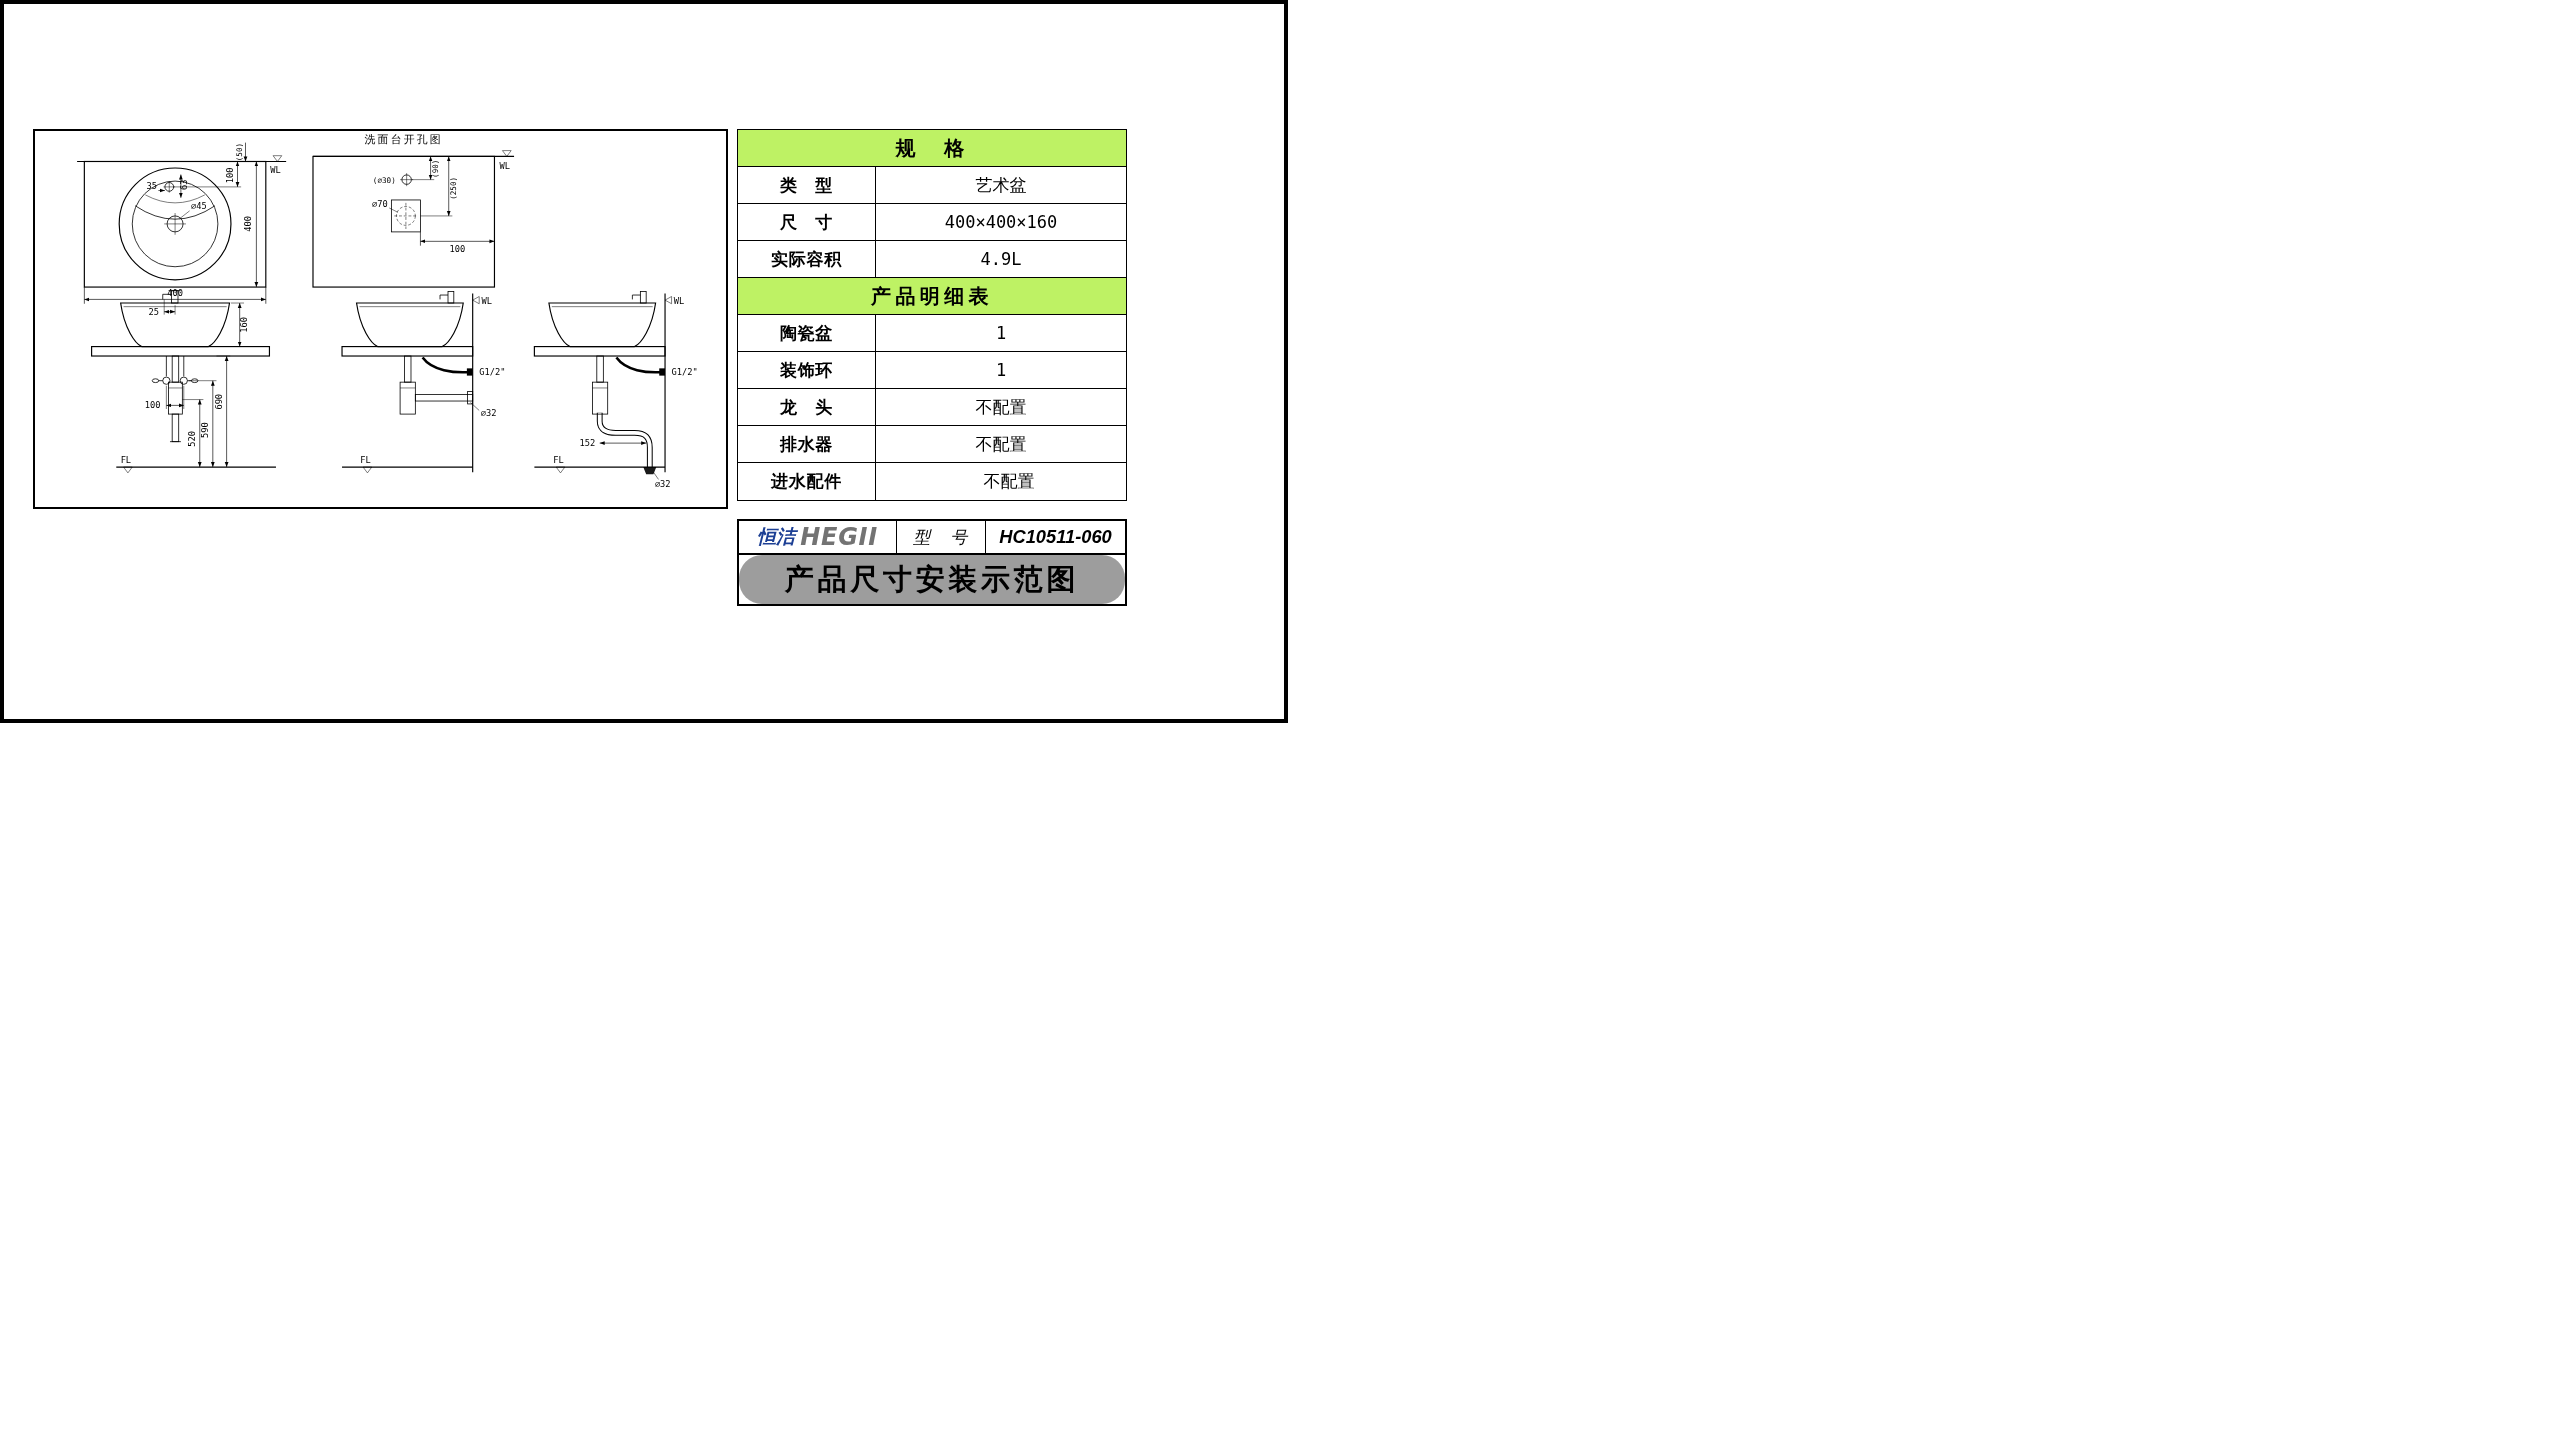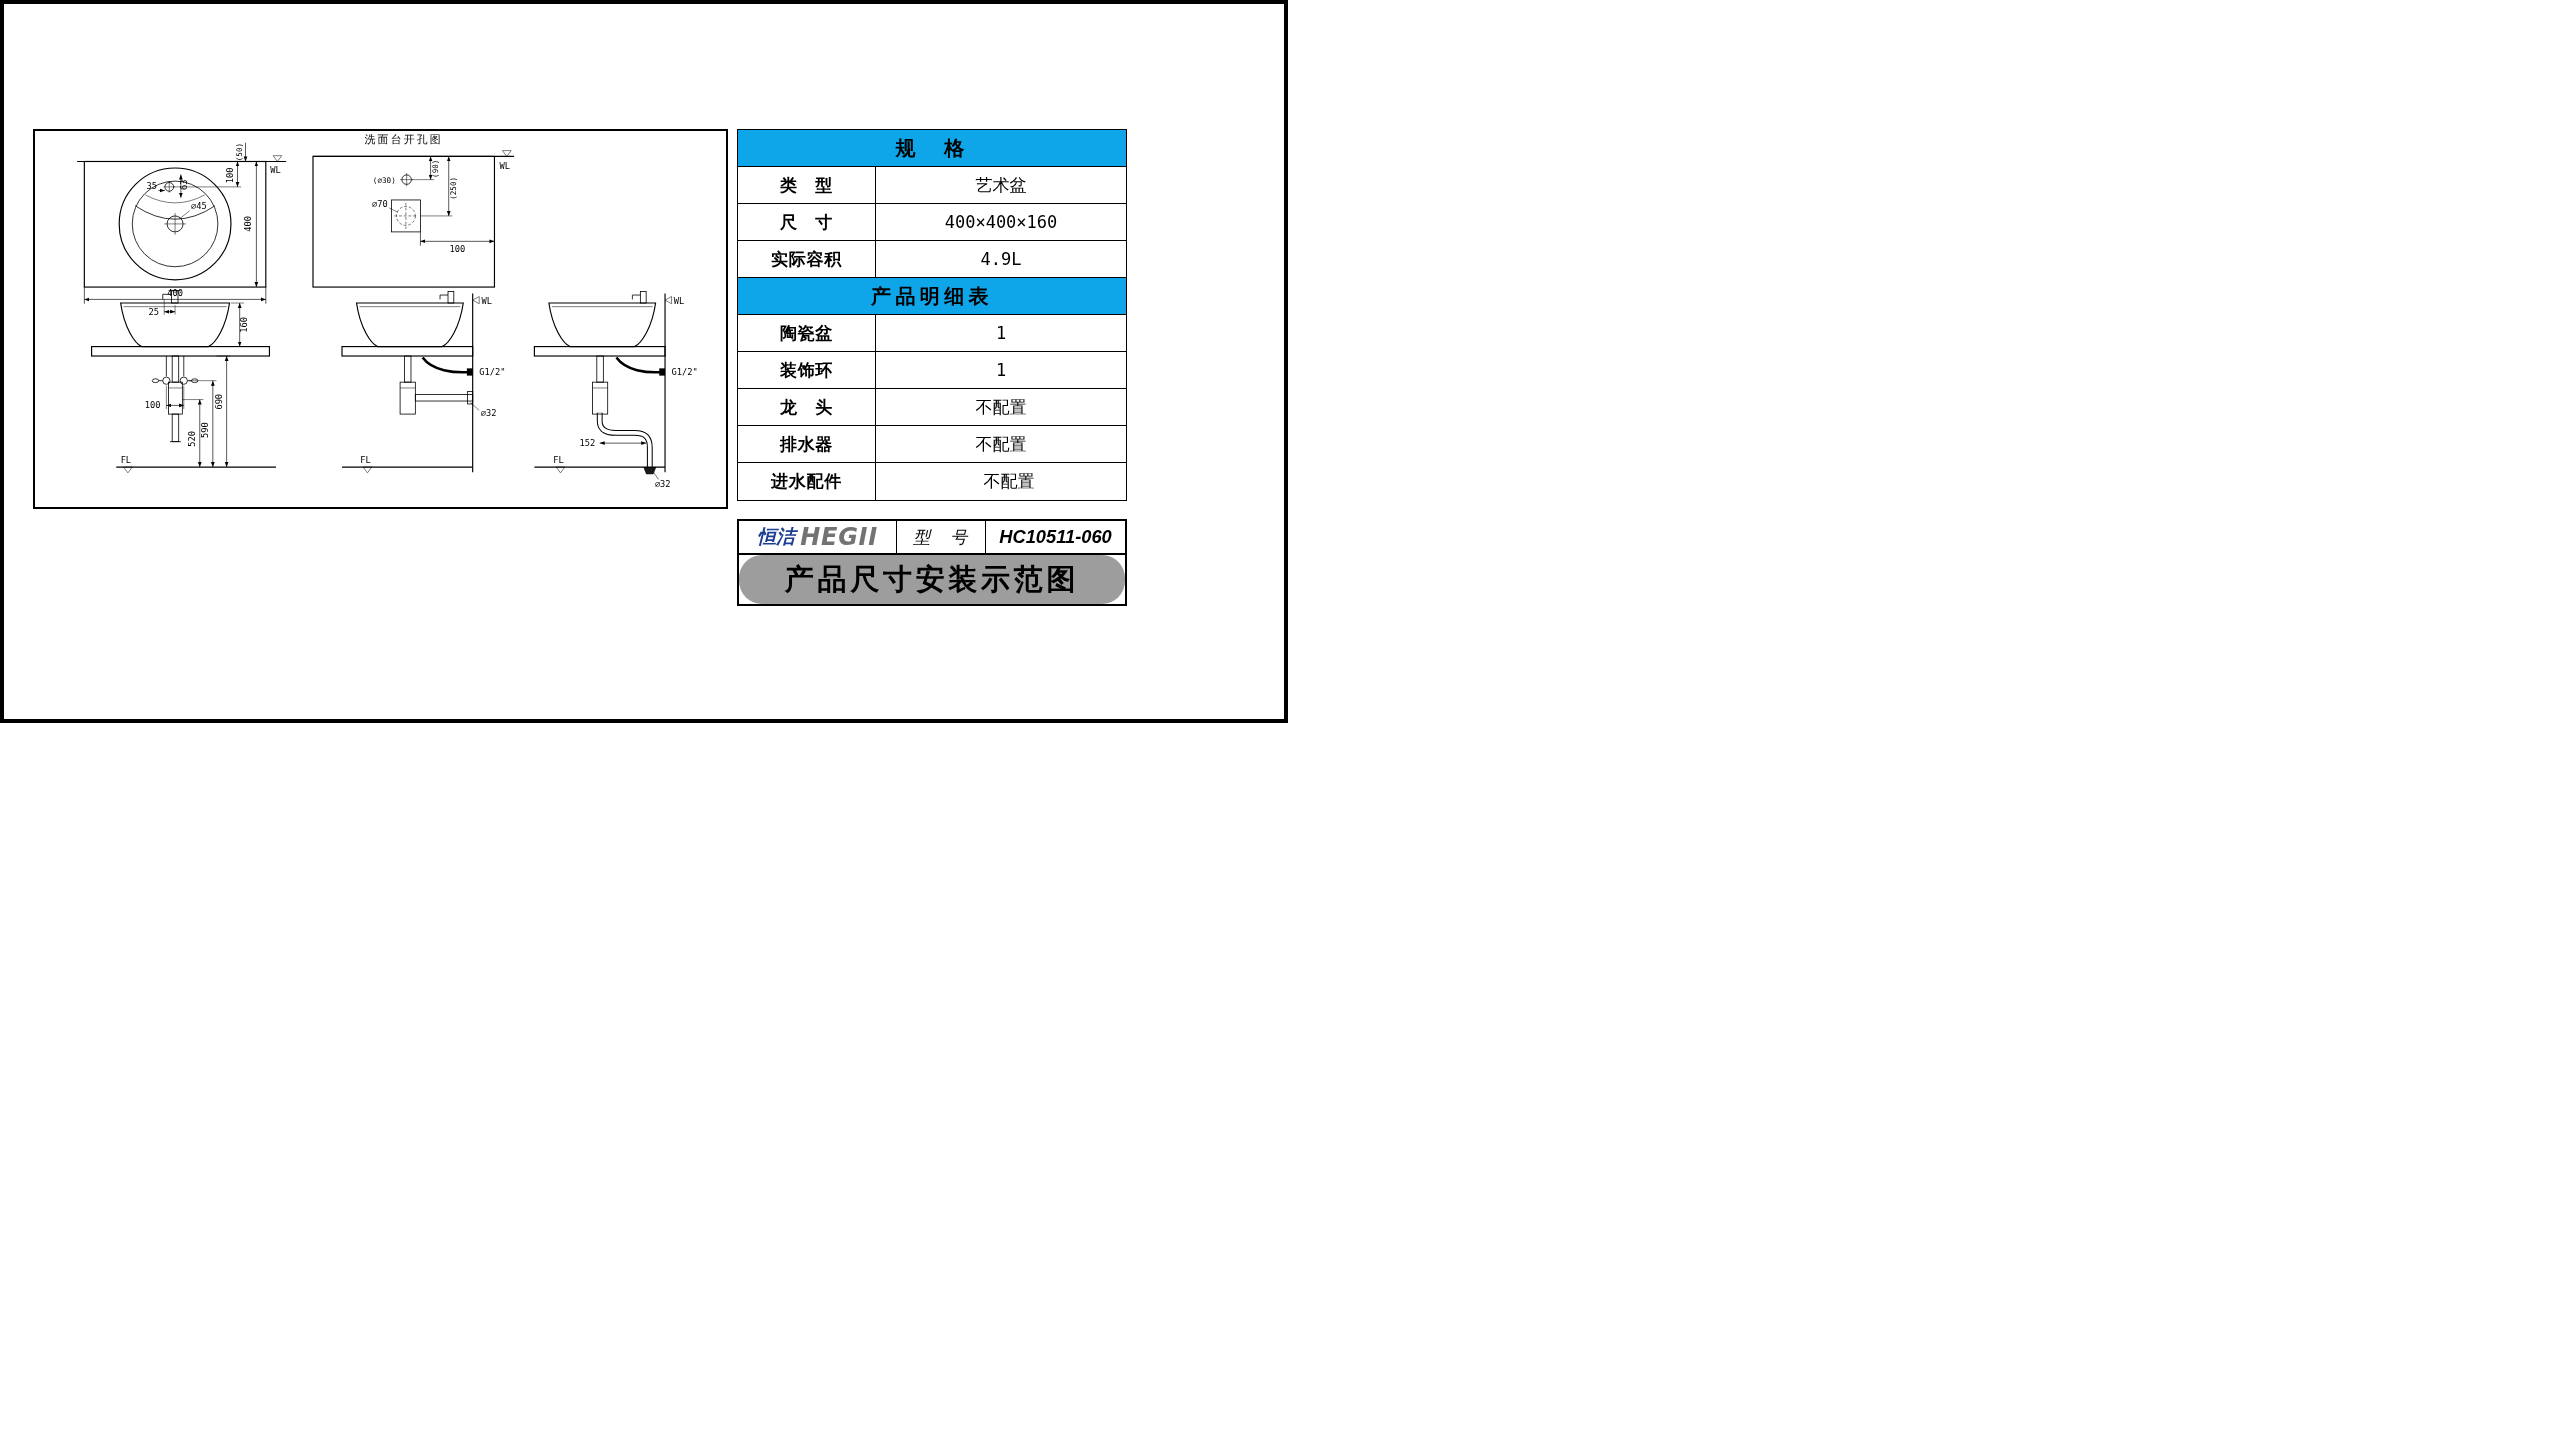--- a/index.html
+++ b/index.html
@@ -29,21 +29,21 @@
   .s-txt-sm { font-family:"DejaVu Sans Mono", monospace; font-size:10.5px; fill:#000; }
   .s-txt-cjk { font-family:"Liberation Sans", sans-serif; font-size:15px; letter-spacing:3px; fill:#000; }
 
   
   .notes { position:absolute; left:50px; top:540px; font-size:11px; letter-spacing:1.8px; line-height:1.8; }
   .note-indent { padding-left:23.5px; }
 
   
   .spec-table { position:absolute; left:733px; top:125px; width:390px; border:1.8px solid #000; background:#fff; }
   .t-header {
-    height:37px; background:#0ea5e9; border-bottom:1.5px solid #000;
+    height:37px; background:#bef264; border-bottom:1.5px solid #000;
     display:flex; align-items:center; justify-content:center;
     font-size:20px; font-weight:bold; letter-spacing:4.4px;
   }
   .t-row { display:flex; height:37px; border-bottom:1.5px solid #000; }
   .t-row:last-child { border-bottom:none;gap:16px; }
   .t-label {
     width:138px; border-right:1.5px solid #000;
     display:flex; align-items:center; justify-content:center;
     font-size:17px; font-weight:bold; letter-spacing:0.7px;
   }

